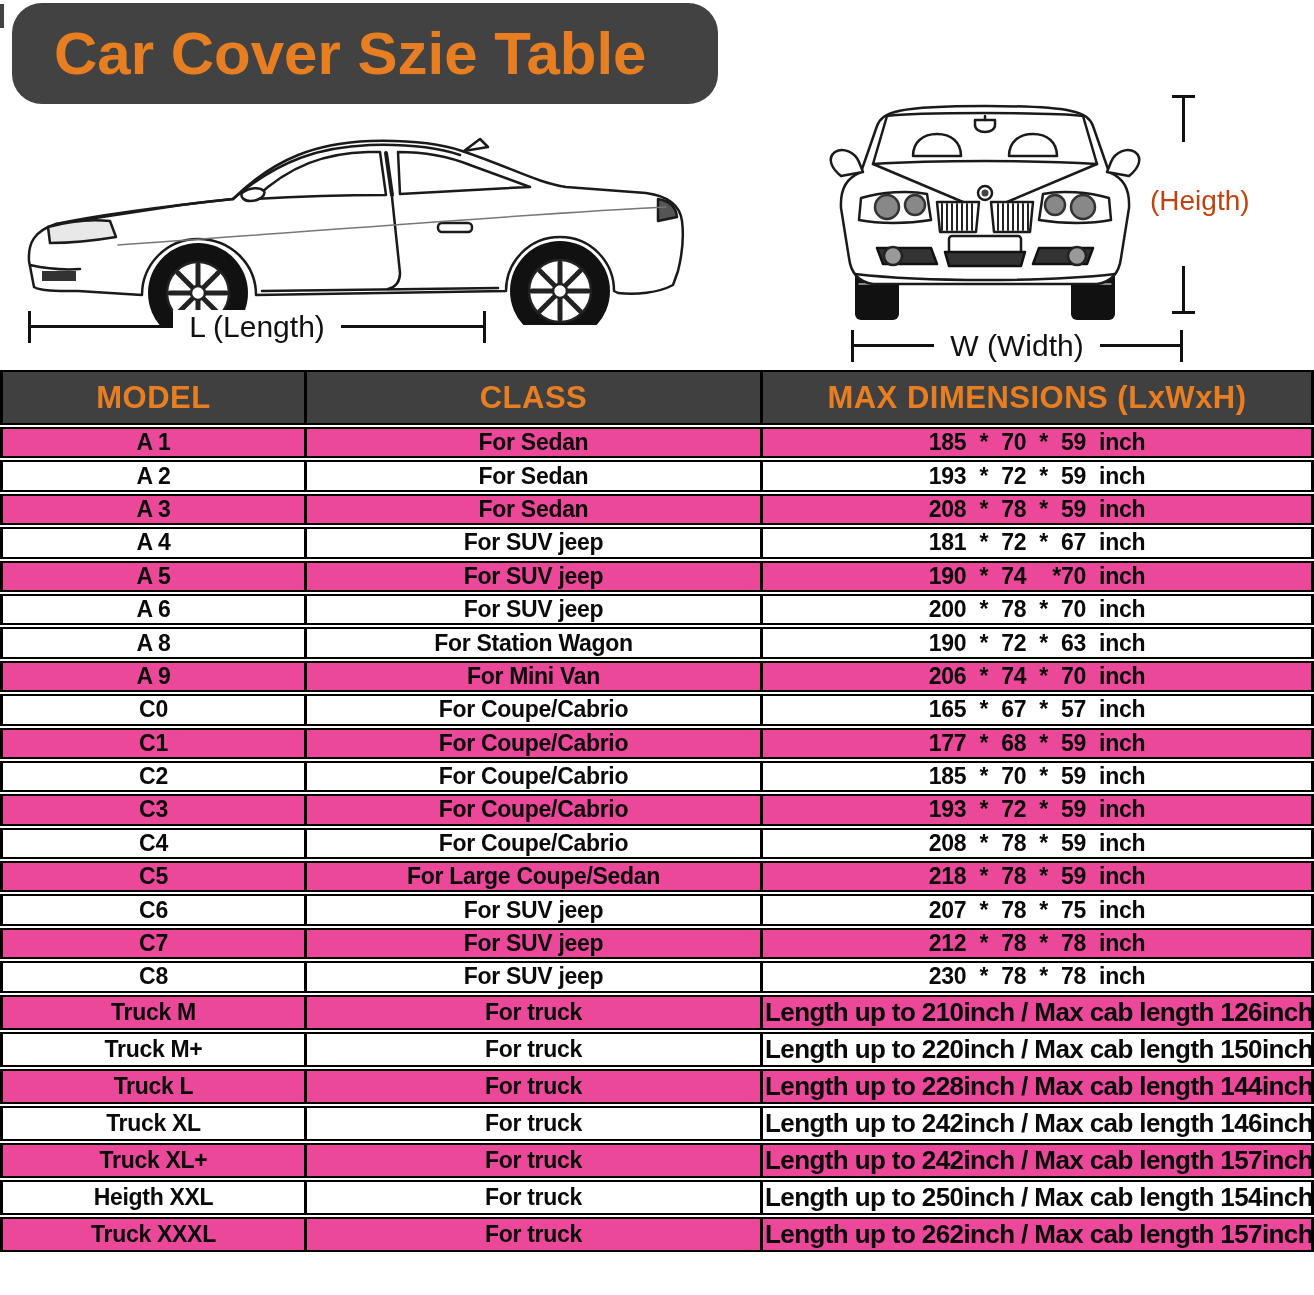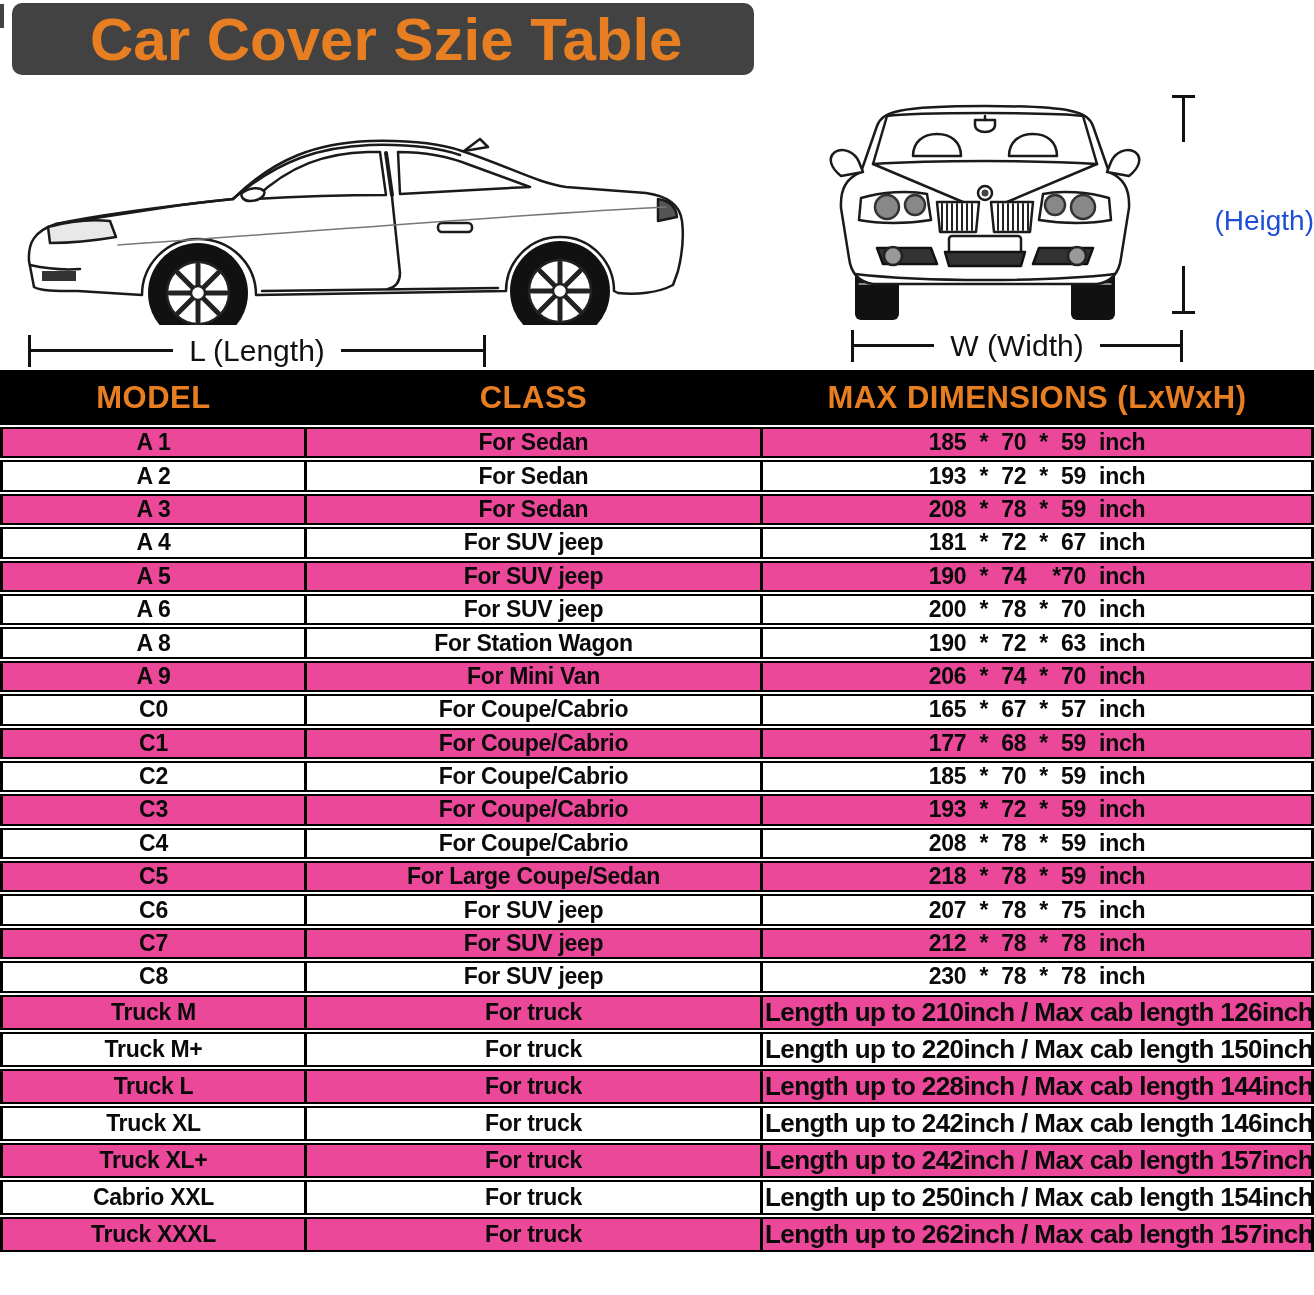--- a/index.html
+++ b/index.html
@@ -1,59 +1,59 @@
 <!DOCTYPE html>
 <html><head>
 <meta charset="utf-8">
 <style>
   html,body{margin:0;padding:0;background:#fff;}
   body{width:1314px;height:1295px;position:relative;overflow:hidden;
        font-family:"Liberation Sans",sans-serif;}
 
   
-  .banner{position:absolute;left:12px;top:3px;width:706px;height:72px;
-          background:#424242;border-radius:10px;display:flex;align-items:center;padding-left:36px;}
+  .banner{position:absolute;left:12px;top:3px;width:706px;height:101px;
+          background:#424242;border-radius:30px;display:flex;align-items:center;}
   .banner-sliver{position:absolute;left:0;top:4px;width:4px;height:24px;background:#424242;}
   .banner h1{margin:0 0 0 42px;font-size:60px;font-weight:bold;color:#E87E22;
              letter-spacing:0px;white-space:nowrap;}
 
   
   .figure{position:absolute;left:0;top:85px;width:1314px;height:283px;}
   .car-svg{position:absolute;}
   .ground-side{position:absolute;left:38px;top:317px;width:660px;height:3px;background:#8a8a8a;}
   .ground-front{position:absolute;left:838px;top:318px;width:302px;height:2px;background:#9a9a9a;}
 
   
   .dim-h-wrap{position:absolute;height:32px;}
   .dim-line{position:absolute;left:0;right:0;top:14px;height:3px;background:#111;}
   .dim-tick{position:absolute;top:0;width:3px;height:32px;background:#111;}
   .dim-tick.left{left:0}.dim-tick.right{right:0}
   .dim-label{position:absolute;left:0;right:0;top:50%;transform:translateY(-50%);
              text-align:center;pointer-events:none;}
   .dim-label span{display:inline-block;background:#fff;padding:0 16px;font-size:30px;
                   color:#111;white-space:nowrap;}
-  .dim-length{left:28px;top:335px;width:458px;}
+  .dim-length{left:28px;top:311px;width:458px;}
   .dim-width{left:851px;top:330px;width:332px;}
 
   .hdim-bar{position:absolute;left:1172px;width:23px;height:3px;background:#111;}
   .hdim-stem{position:absolute;left:1182px;width:3px;background:#111;}
-  .hdim-label{position:absolute;left:1150px;top:100px;width:164px;text-align:right;
-              font-size:28px;color:#1d4ed8;white-space:nowrap;margin-top:20px;}
+  .hdim-label{position:absolute;left:1150px;top:100px;width:164px;text-align:left;
+              font-size:28px;color:#c2410c;white-space:nowrap;}
 
   
   .size-table{position:absolute;left:0;top:368px;width:1314px;
               border-collapse:separate;border-spacing:0 2px;table-layout:fixed;}
   .size-table col.c1{width:307px;} .size-table col.c2{width:456px;} .size-table col.c3{width:551px;}
   .size-table th,.size-table td{
       box-sizing:border-box;text-align:center;vertical-align:middle;
       border-top:2px solid #000;border-bottom:2px solid #000;
       font-weight:bold;padding:0 2px;overflow:hidden;white-space:pre;}
   .size-table th:first-child,.size-table td:first-child{border-left:3px solid #000;}
   .size-table th,.size-table td{border-right:3px solid #000;}
-  .size-table th{height:55px;background:#000000;color:#E87E22;font-size:31px;letter-spacing:.5px;}
+  .size-table th{height:55px;background:#404040;color:#E87E22;font-size:31px;letter-spacing:.5px;}
   .size-table td{height:31.4px;font-size:23px;color:#0a0a0a;letter-spacing:-.3px;background:#fff;}
   .size-table tr.alt td{background:#ec4899;}
   td.dims{word-spacing:7px;}
   td.dims.long{word-spacing:0;letter-spacing:-.6px;font-size:26px;}
 </style>
 </head>
 <body>
 
 <div class="banner-sliver"></div>
 <div class="banner">
@@ -322,21 +322,21 @@
         <td>Truck XL</td>
         <td>For truck</td>
         <td class="dims long">Length up to 242inch / Max cab length 146inch</td>
       </tr>
       <tr class="alt">
         <td>Truck XL+</td>
         <td>For truck</td>
         <td class="dims long">Length up to 242inch / Max cab length 157inch</td>
       </tr>
       <tr>
-        <td>Cabrio XXL</td>
+        <td>Heigth XXL</td>
         <td>For truck</td>
         <td class="dims long">Length up to 250inch / Max cab length 154inch</td>
       </tr>
       <tr class="alt">
         <td>Truck XXXL</td>
         <td>For truck</td>
         <td class="dims long">Length up to 262inch / Max cab length 157inch</td>
       </tr>
     </tbody>
 </table>

